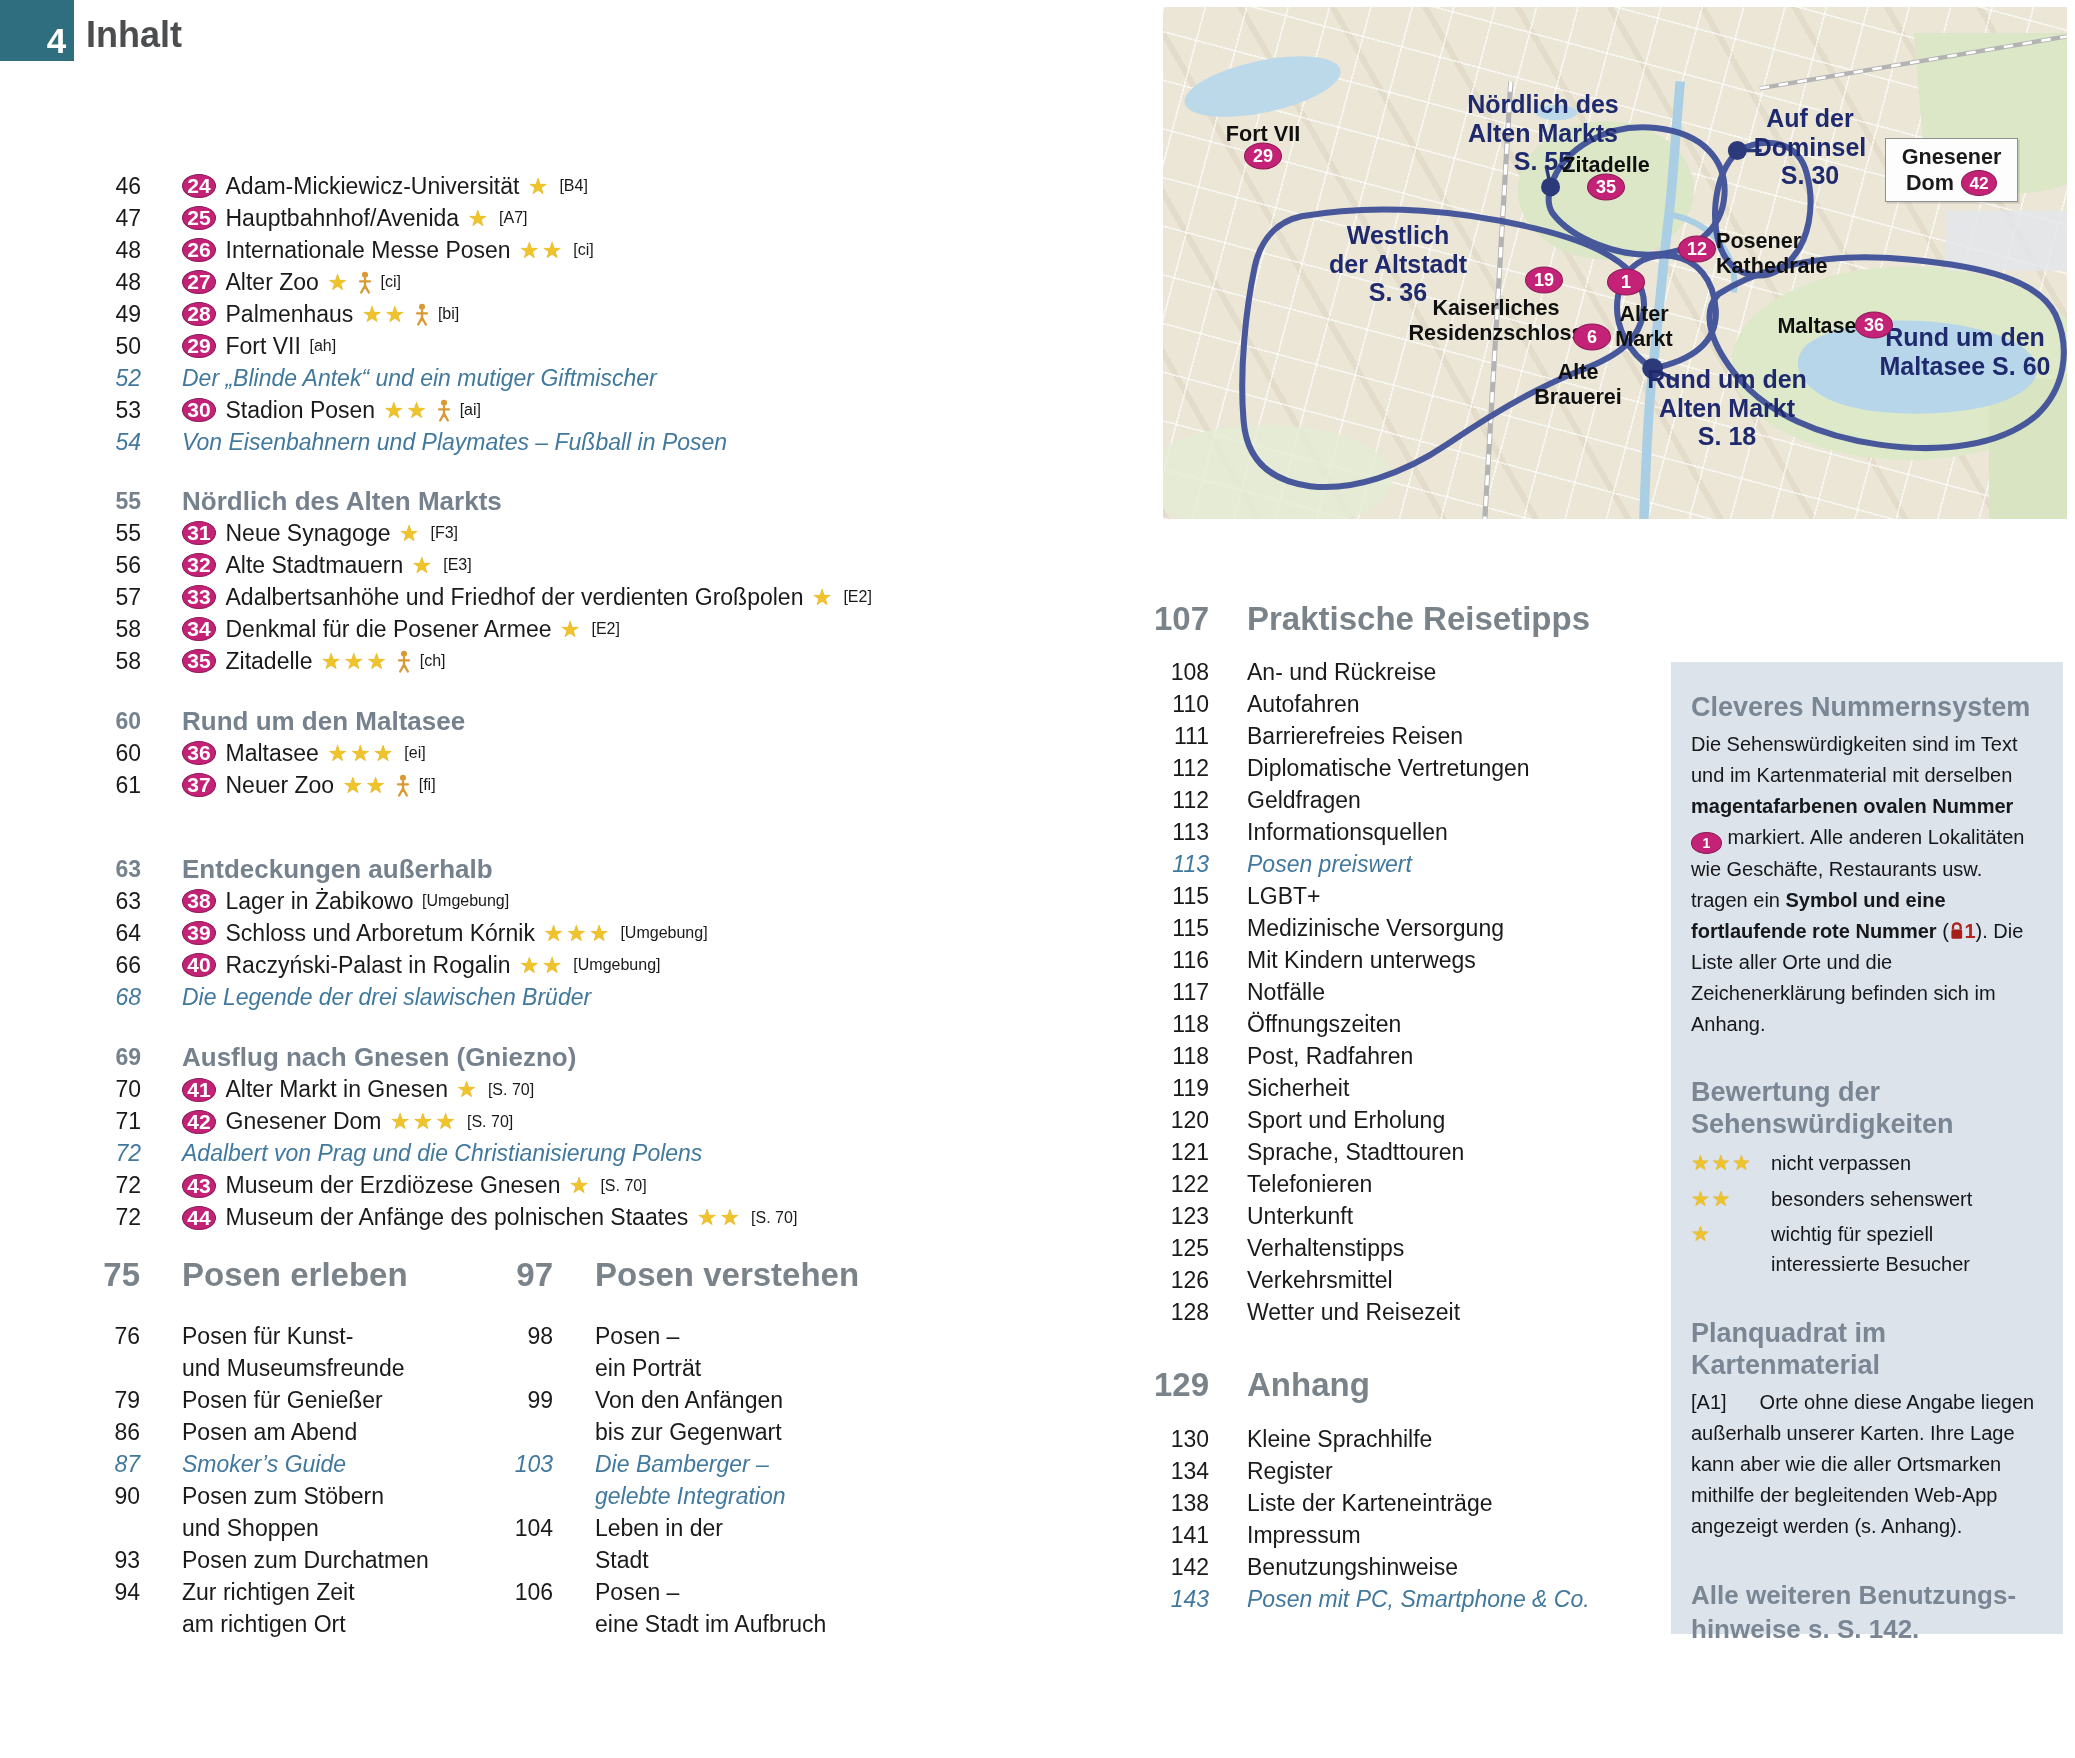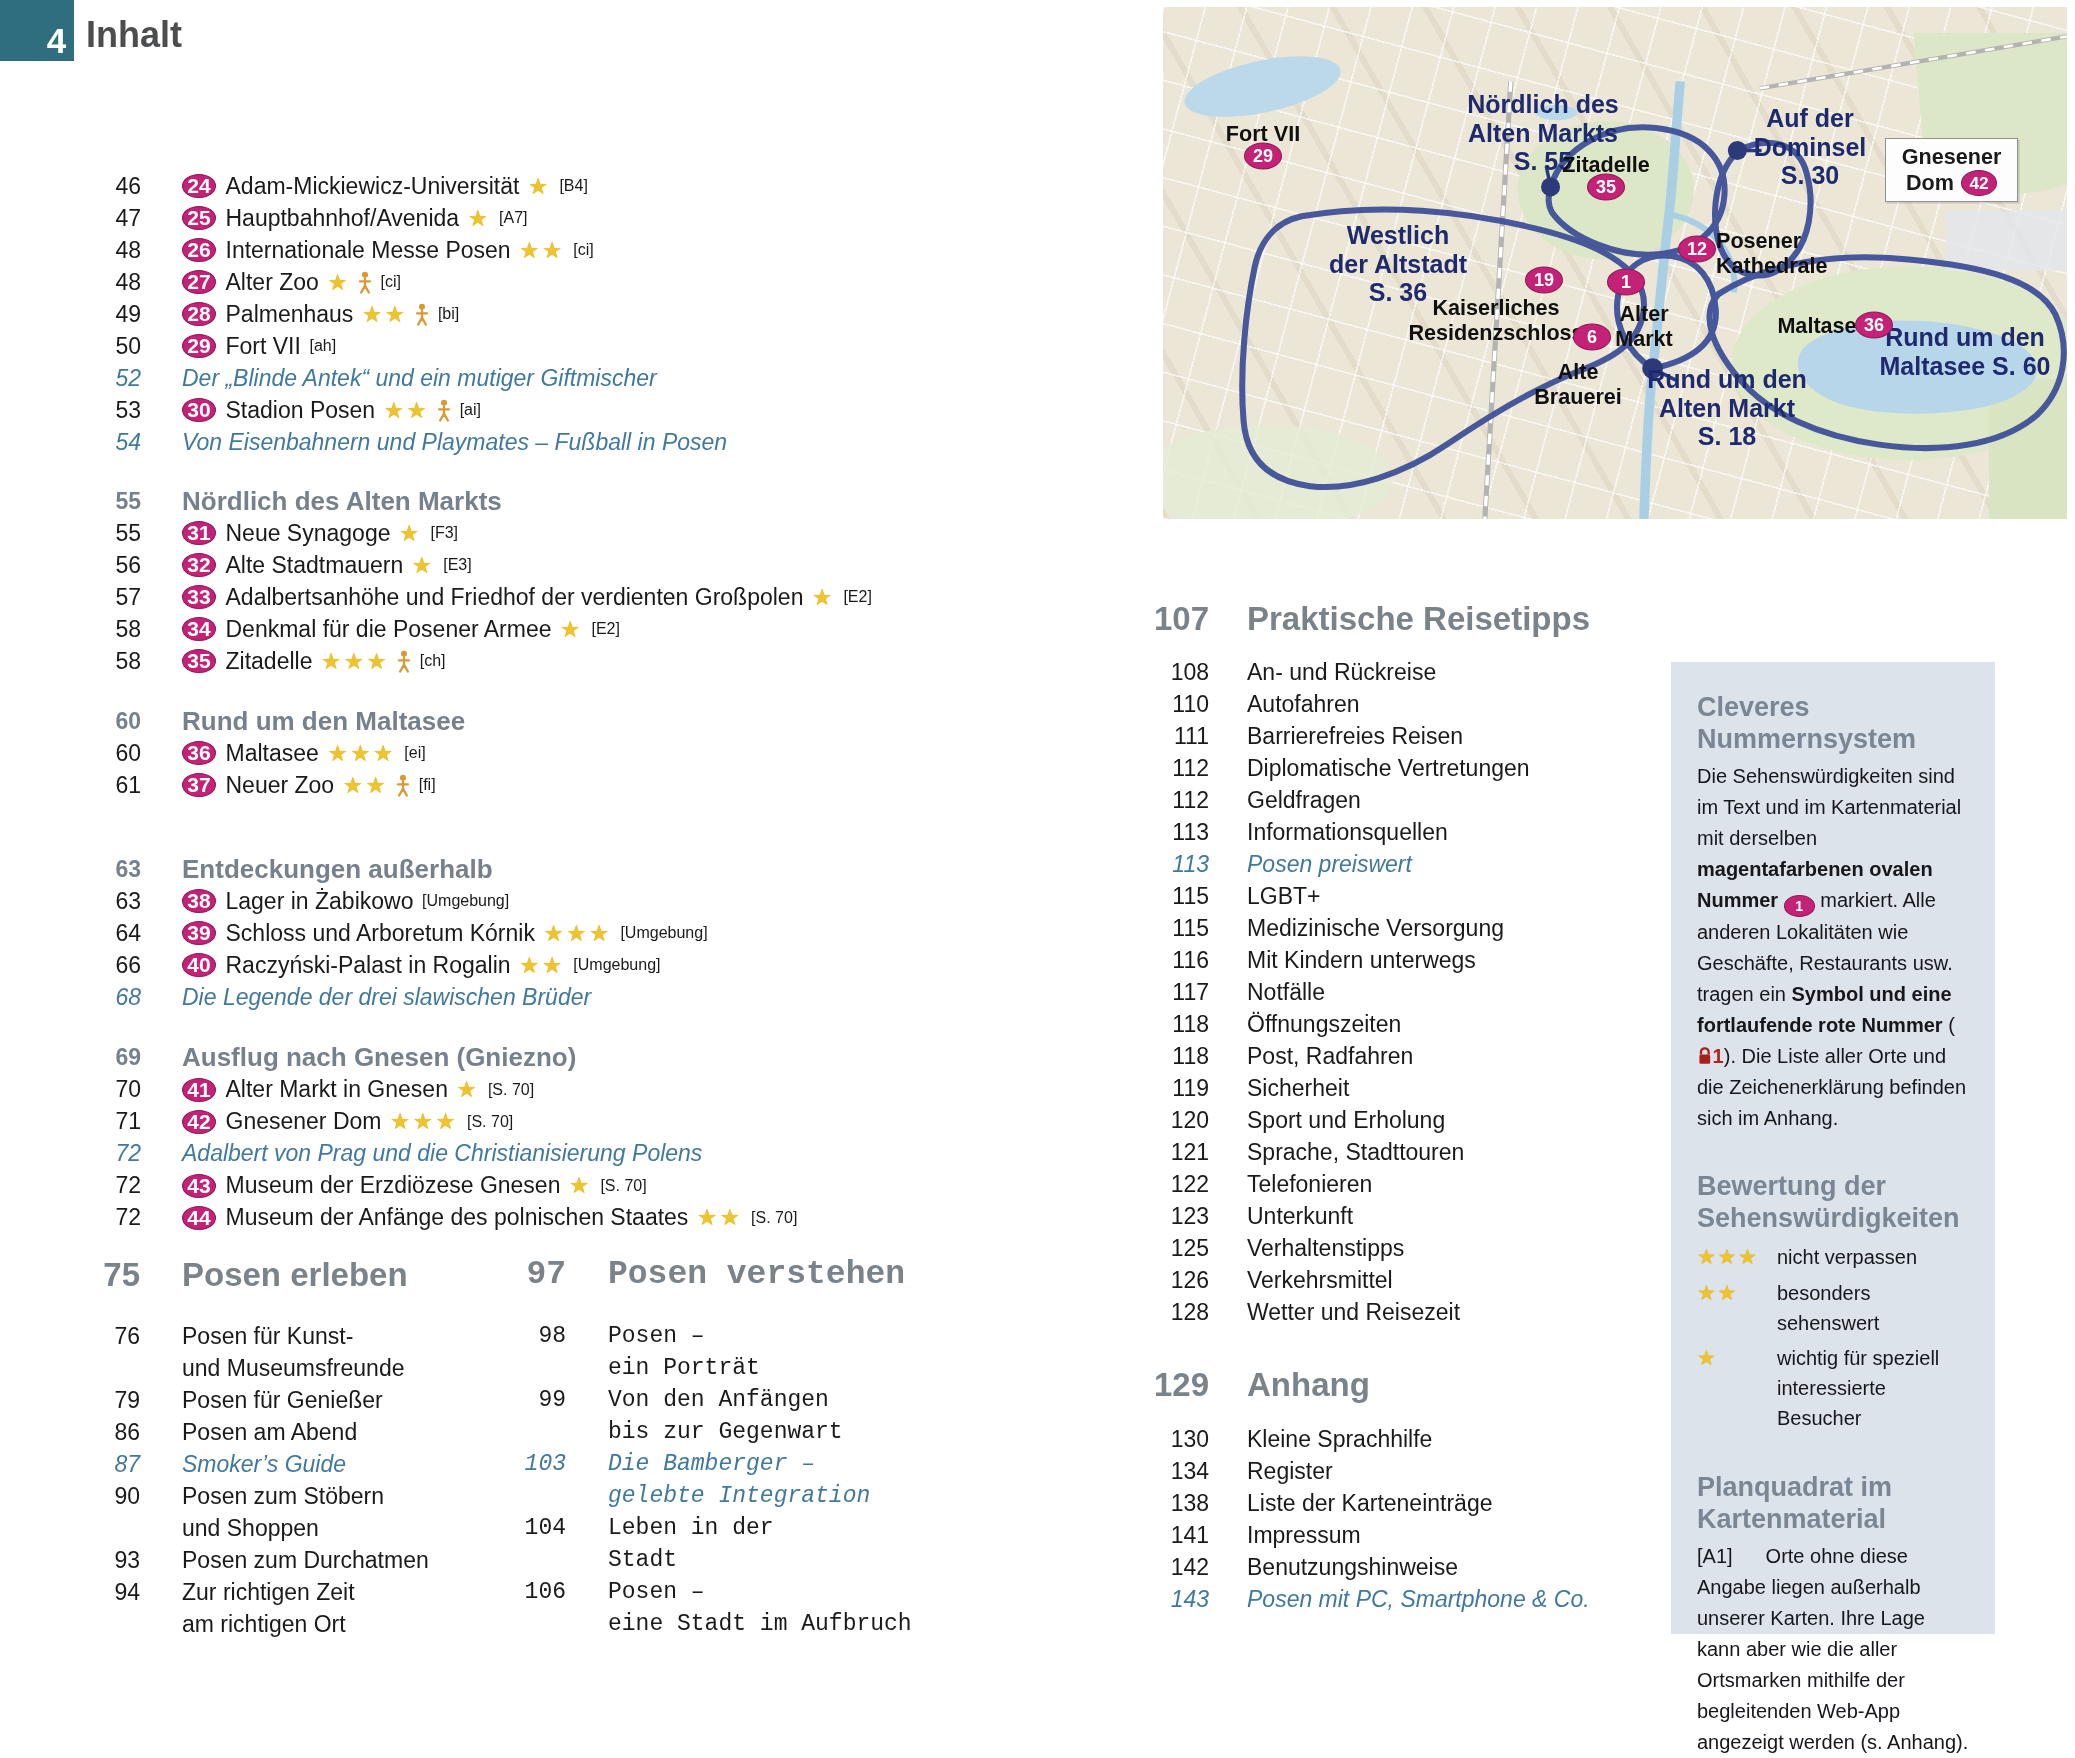--- a/index.html
+++ b/index.html
@@ -25,21 +25,21 @@
          border-radius:50%;background:#c32277;border:1.7px solid #8d1a56;color:#fff;
          font-size:21px;font-weight:bold;margin-right:9.5px;flex:none;box-sizing:border-box;}
   .stars{color:#efc32b;font-size:22.5px;margin-left:8.6px;letter-spacing:2.6px;text-shadow:0 0 0.9px #c79a10;}
   .ref{margin-left:8.6px;font-size:16px;}
   .kid{margin-left:7.8px;}
 
   
   .twocol{position:absolute;left:76px;top:1252px;width:1038px;height:406px;}
   .bcol{position:absolute;top:0;}
   .bcol.c1{left:0;width:406px;}
-  .bcol.c2{left:426px;width:432px;font-family:Liberation Mono, monospace;}
+  .bcol.c2{left:413px;width:432px;}
   .bighead{display:flex;align-items:center;height:45px;font-size:33px;font-weight:bold;color:#7b838a;}
   .bighead .bnum{width:64px;text-align:right;flex:none;}
   .bighead .btitle{margin-left:42px;white-space:nowrap;}
   .citems{margin-top:22.5px;}
   .citem{display:flex;}
   .citem .num{width:64px;text-align:right;font-size:23px;flex:none;line-height:32px;}
   .citem .clines{margin-left:42px;font-size:23px;line-height:32px;}
   .citem.italic .num,.citem.italic .clines{font-style:italic;color:#41789d;}
 
   
@@ -80,22 +80,22 @@
   .mbadge{position:absolute;z-index:2;transform:translate(-50%,-50%);display:flex;align-items:center;justify-content:center;
           width:38px;height:27px;border-radius:50%;background:#c32277;border:1.7px solid #8d1a56;
           color:#fff;font-size:18px;font-weight:bold;box-sizing:border-box;}
   .gbox{position:absolute;z-index:2;background:#fdfdfd;border:1.7px solid #909090;border-radius:0;
         display:flex;flex-direction:column;align-items:center;justify-content:center;
         font-size:21.6px;font-weight:bold;line-height:26px;box-shadow:1.7px 1.7px 0 rgba(0,0,0,.12);}
   .gbox .brow{display:flex;align-items:center;}
   .gbox .badge{width:36px;height:26px;font-size:17.3px;margin:0 0 0 7px;}
 
   
-  .infobox{position:absolute;left:1671px;top:662px;width:324px;height:972px;background:#dde3ea;
-           padding:29px 26px;box-sizing:border-box;}
+  .infobox{position:absolute;left:1671px;top:662px;width:392px;height:972px;background:#dde3ea;
+           padding:29px 20px;box-sizing:border-box;}
   .ib-title{font-size:27px;font-weight:bold;color:#7a8694;line-height:32px;}
   .ib-p{font-size:20px;line-height:31px;margin-top:6px;color:#15171b;}
   .ib-bold{font-weight:bold;}
   .ibadge{display:inline-flex;align-items:center;justify-content:center;width:31px;height:21.6px;
           border-radius:50%;background:#c32277;border:1.7px solid #8d1a56;color:#fff;
           font-size:14px;font-weight:bold;vertical-align:-3.5px;box-sizing:border-box;}
   .rednum{color:#b5231f;font-weight:bold;}
   .locki{vertical-align:-3.5px;}
   .rating-title{margin-top:36px;}
   .ratings{margin-top:8.6px;}

